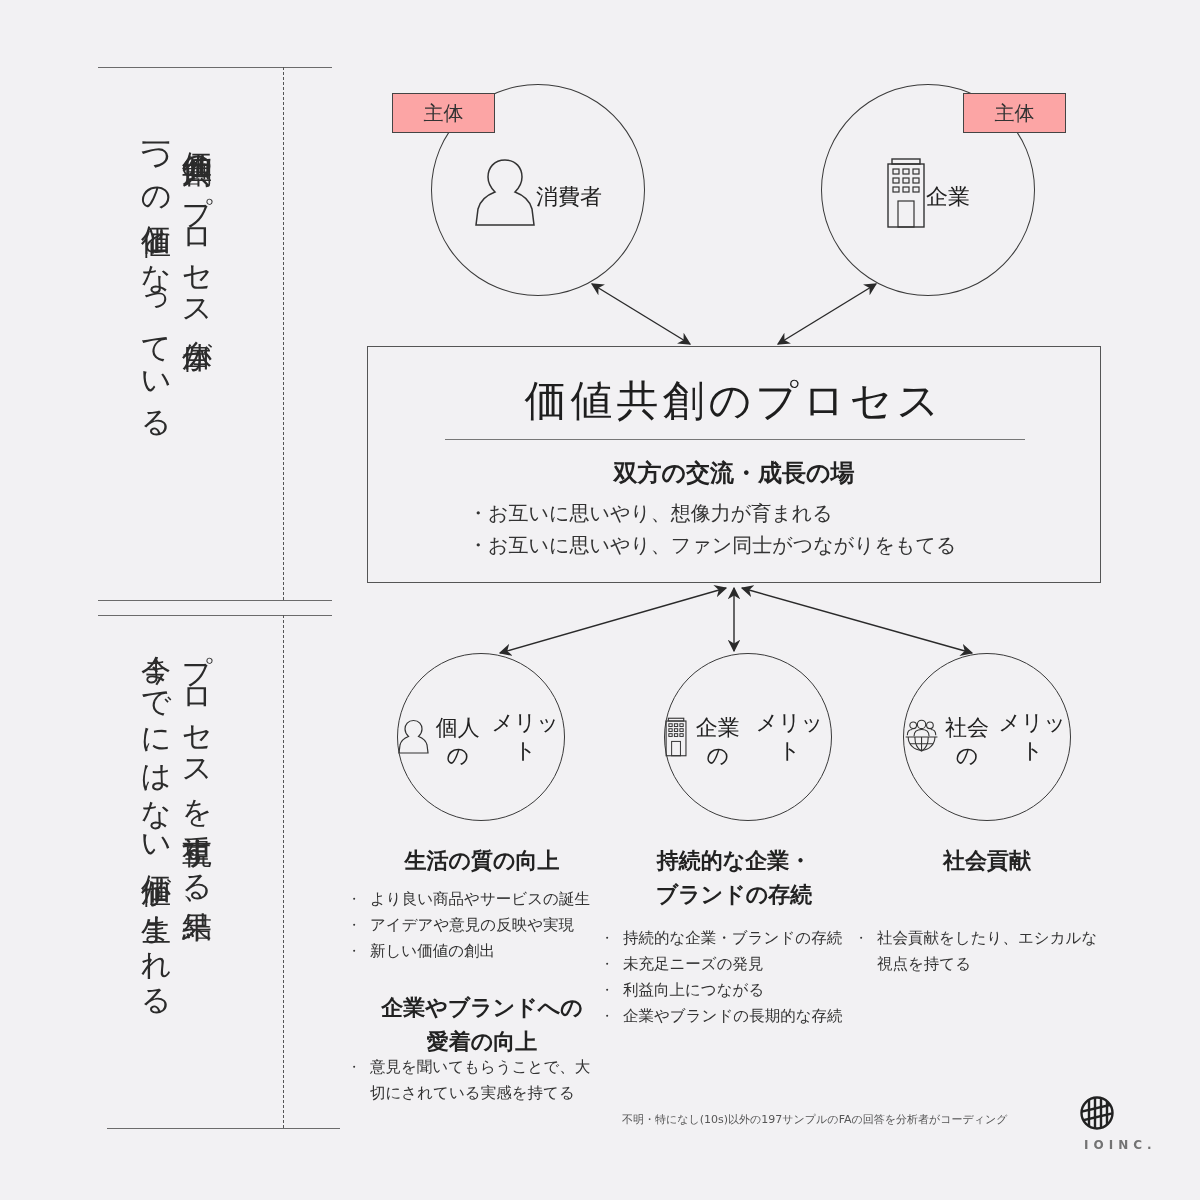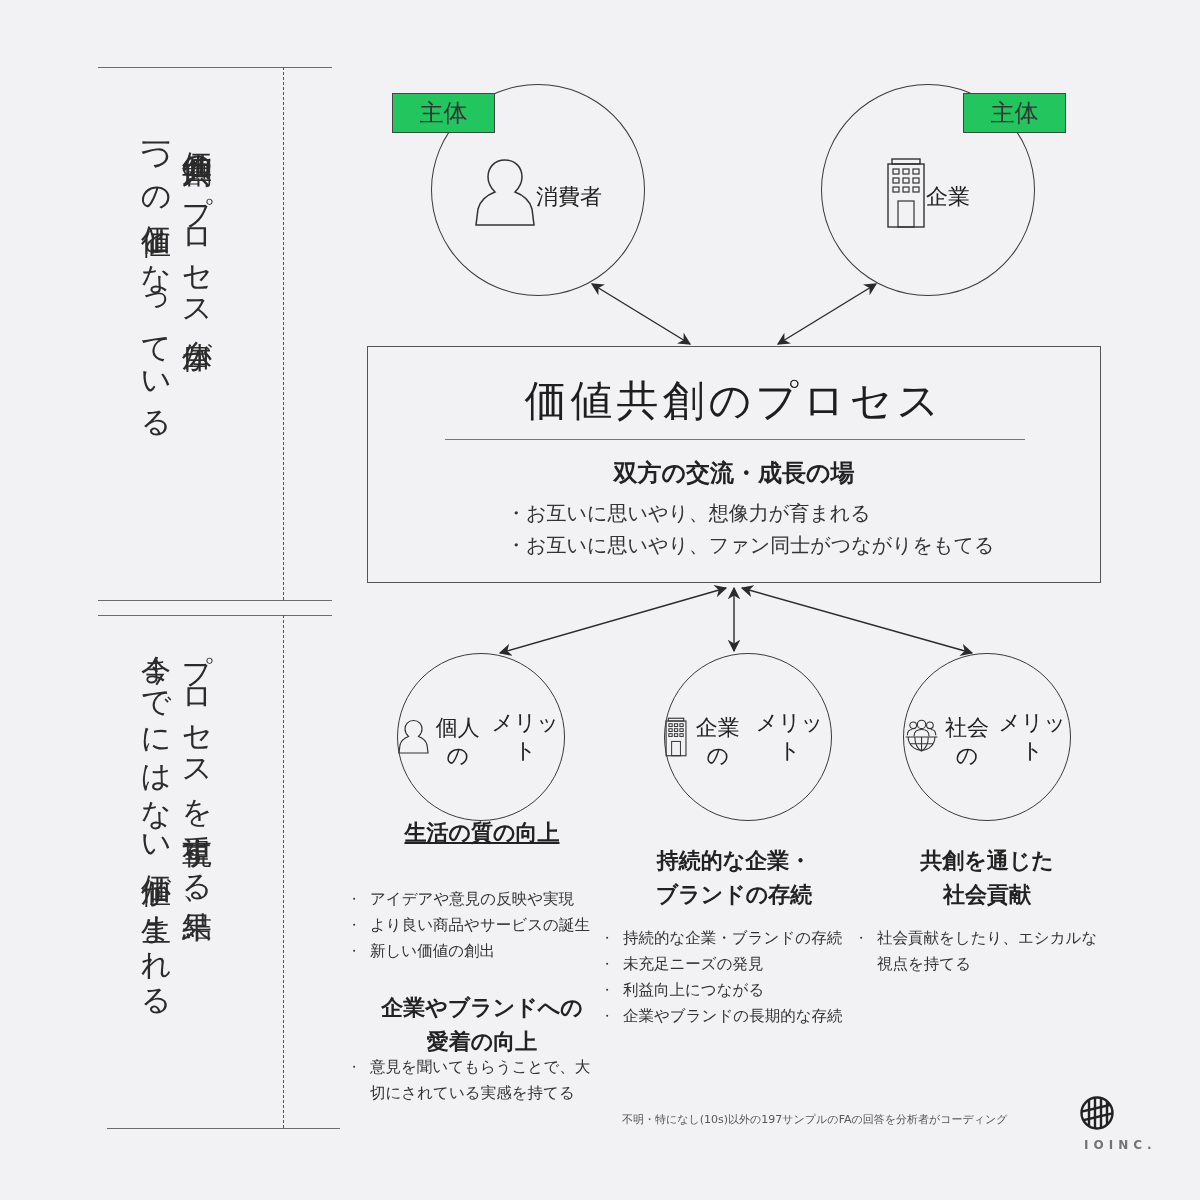--- a/index.html
+++ b/index.html
@@ -17,43 +17,43 @@
     white-space: nowrap;
   }
   svg.lines { position: absolute; left: 0; top: 0; }
   .circle {
     position: absolute; border: 1.3px solid #3a3a3a; border-radius: 50%;
     box-sizing: border-box; display: flex; flex-direction: row;
     align-items: center; justify-content: center;
   }
   .circle-label { font-size: 22px; color: #222; text-align: center; line-height: 28px; }
   .tag {
-    position: absolute; width: 100px; height: 38px; background: #22c55e;
+    position: absolute; width: 100px; height: 38px; background: #fca5a5;
     border: 1.3px solid #444; box-sizing: border-box;
     display: flex; align-items: center; justify-content: center;
-    font-size: 24px; color: #333;
+    font-size: 20px; color: #333;
   }
   .process-box {
     position: absolute; left: 367px; top: 346px; width: 734px; height: 237px;
     border: 1.3px solid #555; box-sizing: border-box;
   }
   .process-title {
     position: absolute; left: 0; right: 0; top: 26px; text-align: center;
     font-size: 42px; letter-spacing: 4px; color: #1e1e1e;
   }
   .process-rule {
     position: absolute; left: 77px; width: 580px; top: 92px;
     border-top: 1.5px solid #777;
   }
   .process-sub {
     position: absolute; left: 0; right: 0; top: 110px; text-align: center;
     font-size: 24px; font-weight: bold; color: #222;
   }
   .process-list { position: absolute; left: 100px; top: 150px; }
-  .process-list div { font-size: 20px; line-height: 32px; color: #333; margin-left: 38px; }
+  .process-list div { font-size: 20px; line-height: 32px; color: #333; }
   .benefit-title {
     position: absolute; text-align: center; font-size: 22px; font-weight: bold;
     line-height: 34px; color: #222;
   }
   .blist { position: absolute; }
   .blist .item { position: relative; padding-left: 22px; font-size: 15.5px; line-height: 26px; color: #333; }
   .blist .item::before { content: "・"; position: absolute; left: 0; top: 0; font-size: 12px; }
   .note { position: absolute; left: 622px; top: 1112px; font-size: 11px; color: #555; }
   .logo-text { position: absolute; left: 1084px; top: 1138px; font-size: 12px; letter-spacing: 5px; color: #737373; font-weight: bold; }
 </style>
@@ -165,26 +165,26 @@
       <path d="M12 20 C12 14 16 12 21 12 C26 12 30 14 30 20"></path>
       <line x1="2" y1="21" x2="40" y2="21"></line>
       <path d="M5 21 A16 16 0 0 0 37 21"></path>
       <path d="M21 21 L21 38 M13 21 C13 30 16 35 21 38 M29 21 C29 30 26 35 21 38 M7 29 L35 29"></path>
     </g>
   </svg>
   <div class="circle-label" style="margin-top:10px;">社会の</div>
   <div class="circle-label">メリット</div>
 </div>
 
-<div class="benefit-title" style="left:352px; top:816px; width:260px;text-decoration:underline;">
+<div class="benefit-title" style="left:352px; top:844px; width:260px;">
   <div>生活の質の向上</div>
 </div>
 <div class="blist" style="left:348px; top:886px; width:260px;">
+  <div class="item">より良い商品やサービスの誕生</div>
   <div class="item">アイデアや意見の反映や実現</div>
-  <div class="item">より良い商品やサービスの誕生</div>
   <div class="item">新しい価値の創出</div>
 </div>
 <div class="benefit-title" style="left:352px; top:991px; width:260px;">
   <div>企業やブランドへの</div>
   <div>愛着の向上</div>
 </div>
 <div class="blist" style="left:348px; top:1054px; width:254px;">
   <div class="item">意見を聞いてもらうことで、大切にされている実感を持てる</div>
 </div>
 
@@ -193,21 +193,20 @@
   <div>ブランドの存続</div>
 </div>
 <div class="blist" style="left:601px; top:925px; width:260px;">
   <div class="item">持続的な企業・ブランドの存続</div>
   <div class="item">未充足ニーズの発見</div>
   <div class="item">利益向上につながる</div>
   <div class="item">企業やブランドの長期的な存続</div>
 </div>
 
 <div class="benefit-title" style="left:857px; top:844px; width:260px;">
-  <div>共創を通じた</div>
   <div>社会貢献</div>
 </div>
 <div class="blist" style="left:855px; top:925px; width:245px;">
   <div class="item">社会貢献をしたり、エシカルな視点を持てる</div>
 </div>
 
 <div class="note">不明・特になし(10s)以外の197サンプルのFAの回答を分析者がコーディング</div>
 <svg class="abs" style="left:1080px; top:1096px;" width="34" height="34" viewBox="0 0 34 34">
   <defs>
       <clipPath id="lc">

